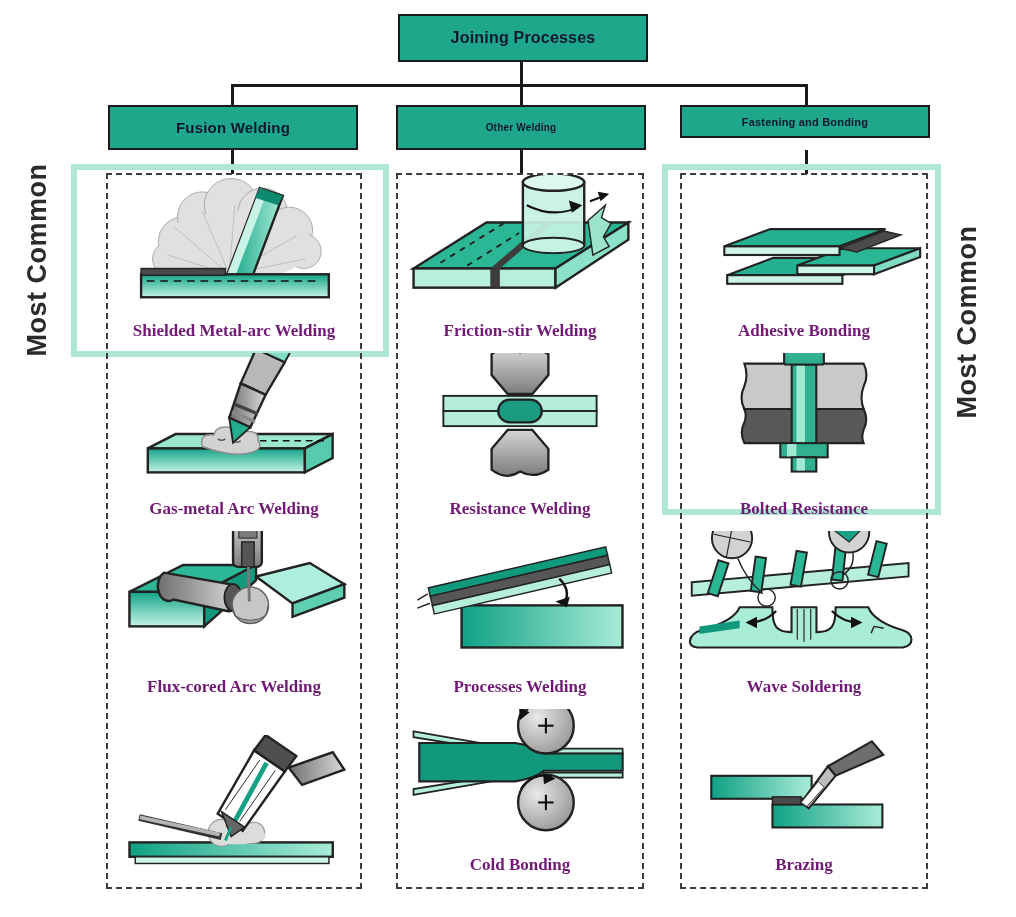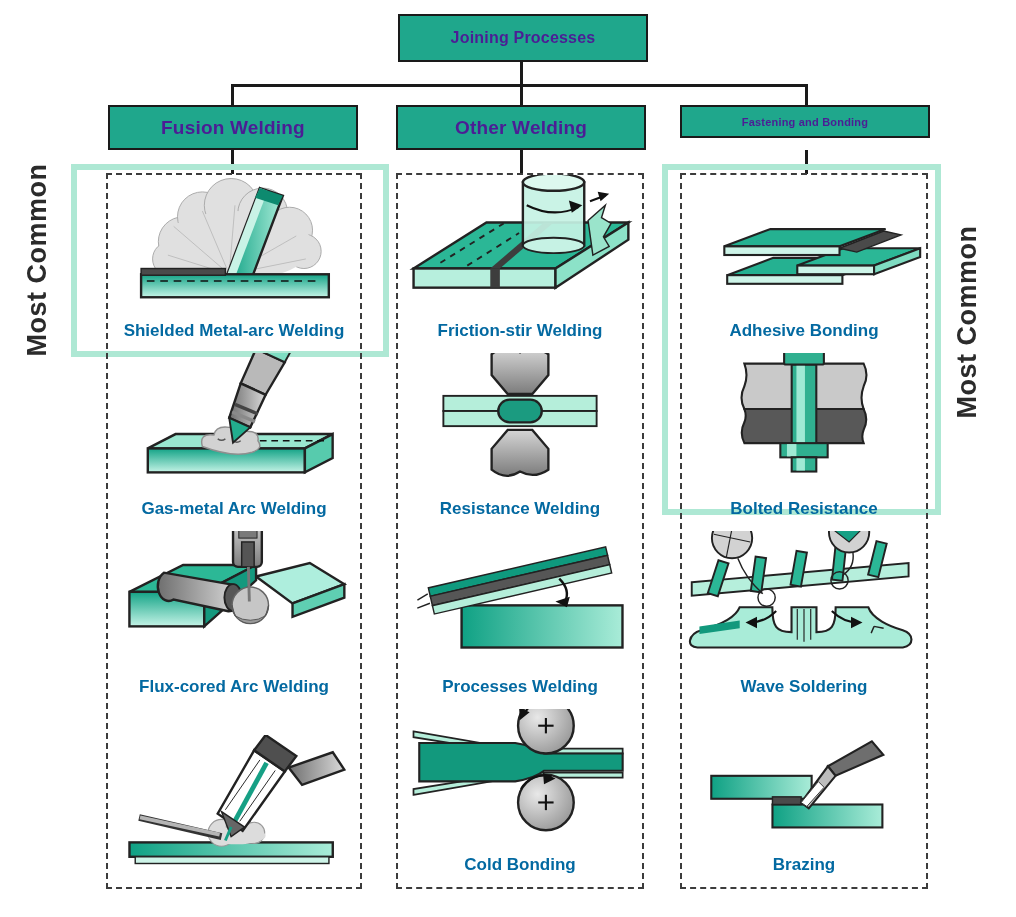--- a/index.html
+++ b/index.html
@@ -1,28 +1,28 @@
 <!DOCTYPE html>
 <html><head>
 <meta charset="utf-8">
 <style>
   html,body{margin:0;padding:0;background:#ffffff;}
   #stage{position:relative;width:1016px;height:917px;background:#ffffff;overflow:hidden;
          font-family:"Liberation Sans",sans-serif;}
   .node{position:absolute;background:#1fa78c;border:2.5px solid #1a1a1a;display:flex;
-        align-items:center;justify-content:center;color:#4c1d95;font-weight:bold;
+        align-items:center;justify-content:center;color:#0f172a;font-weight:bold;
         font-size:16px;letter-spacing:.2px;box-sizing:border-box;}
   .wire{position:absolute;background:#1a1a1a;}
   .dash-col{position:absolute;border:2px dashed #3c3c3c;box-sizing:border-box;
             display:grid;grid-template-rows:repeat(4,1fr);}
   .hl-box{position:absolute;border:6px solid #aee8d4;box-sizing:border-box;background:transparent;}
   .cell{display:flex;flex-direction:column;align-items:center;justify-content:flex-end;
         padding-bottom:12px;overflow:hidden;}
   .cell svg{flex:0 0 auto;}
-  .cell-label{font-size:17px;font-weight:bold;color:#0369a1;margin-top:18px;white-space:nowrap;}
+  .cell-label{font-size:17px;font-weight:bold;color:#701a75;margin-top:18px;white-space:nowrap;font-family:Liberation Serif, serif;}
   .side-label{position:absolute;font-size:27px;font-weight:bold;color:#2b2b2b;white-space:nowrap;
               transform:translate(-50%,-50%) rotate(-90deg);letter-spacing:.5px;}
 </style>
 </head>
 <body>
 
 <div id="stage">
 
   <svg width="0" height="0" style="position:absolute" aria-hidden="true">
     <defs>
@@ -55,24 +55,24 @@
   <div class="wire" style="left:520px;top:84px;width:3px;height:22px;"></div>
   <div class="wire" style="left:805px;top:84px;width:3px;height:22px;"></div>
   <div class="wire" style="left:231px;top:150px;width:3px;height:24px;"></div>
   <div class="wire" style="left:520px;top:150px;width:3px;height:24px;"></div>
   <div class="wire" style="left:805px;top:150px;width:3px;height:24px;"></div>
 
   <div class="node" style="left:398px;top:14px;width:250px;height:48px;">
     <span>Joining Processes</span>
   </div>
 
-  <div class="node" style="left:108px;top:105px;width:250px;height:45px;font-size:19px;text-align:center;">
+  <div class="node" style="left:108px;top:105px;width:250px;height:45px;font-size:15px;text-align:center;">
     <span>Fusion Welding</span>
   </div>
-  <div class="node" style="left:396px;top:105px;width:250px;height:45px;font-size:19px;">
+  <div class="node" style="left:396px;top:105px;width:250px;height:45px;font-size:10px;">
     <span>Other Welding</span>
   </div>
   <div class="node" style="left:680px;top:105px;width:250px;height:33px;font-size:11px;">
     <span>Fastening and Bonding</span>
   </div>
 
   <div class="hl-box" style="left:71px;top:164px;width:318px;height:193px;"></div>
   <div class="hl-box" style="left:662px;top:164px;width:279px;height:351px;"></div>
 
   <div class="side-label" style="left:37px;top:260px;">Most Common</div>

